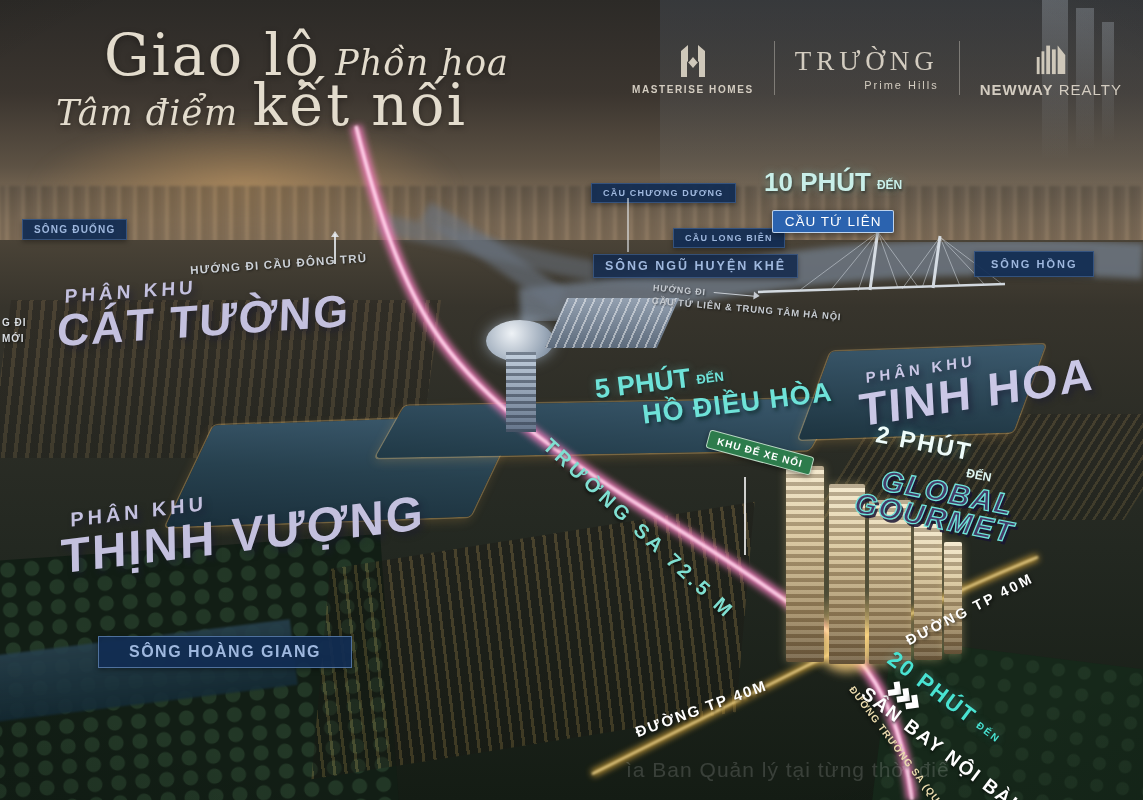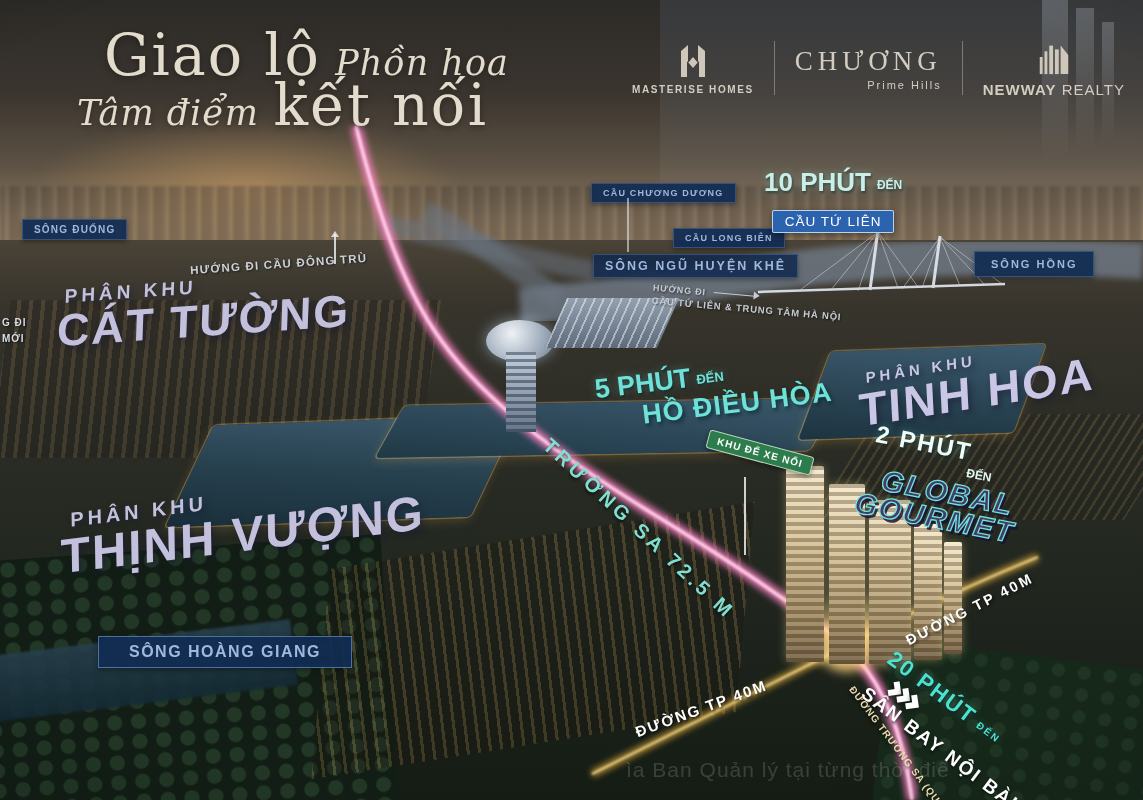--- a/index.html
+++ b/index.html
@@ -66,21 +66,21 @@
   .t2{left:829px;top:484px;width:36px;height:180px;}
   .t3{left:869px;top:500px;width:42px;height:164px;}
   .t4{left:914px;top:524px;width:28px;height:136px;}
   .t5{left:944px;top:542px;width:18px;height:112px;}
   .tower-glow{left:790px;top:590px;width:134px;height:88px;filter:blur(3px);
     background:radial-gradient(closest-side,rgba(255,214,130,.85),rgba(255,190,90,0));}
   .vignette{left:0;top:0;width:1143px;height:800px;pointer-events:none;
     background:radial-gradient(120% 100% at 50% 45%,rgba(0,0,0,0) 55%,rgba(5,8,8,.4) 100%);}
 
   
-  .title{left:56px;top:22px;color:#e3dccd;text-shadow:0 2px 6px rgba(0,0,0,.35);text-align:center;}
+  .title{left:56px;top:22px;color:#e3dccd;text-shadow:0 2px 6px rgba(0,0,0,.35);}
   .t-serif{font-family:"DejaVu Serif","Liberation Serif",serif;font-weight:400;font-size:57px;letter-spacing:2px;}
   .t-script{font-family:"DejaVu Serif","Liberation Serif",serif;font-style:italic;font-size:35px;letter-spacing:1px;}
   .t-line1{margin-left:48px;}
   .t-line1 .t-script{margin-left:10px;}
   .t-line2{margin-top:-16px;}
   .t-line2 .t-serif{margin-left:10px;}
   .brands{left:632px;top:38px;display:flex;align-items:center;gap:20px;color:#d3ccc0;}
   .brand{display:flex;flex-direction:column;align-items:center;}
   .brand-label{font-size:10px;font-weight:700;letter-spacing:1.6px;margin-top:6px;}
   .lum-name{font-family:"Liberation Serif",serif;font-size:27px;letter-spacing:5px;font-weight:400;}
@@ -277,21 +277,21 @@
 
   <div class="abs brands">
     <div class="brand">
       <svg width="30" height="36" viewBox="0 0 30 36">
         <path d="M3 35 V9 L10 3 V21 L15 15 L20 21 V3 L27 9 V35 H21 V19 L15 26 L9 19 V35 Z" fill="#cfc8ba"></path>
       </svg>
       <span class="brand-label">MASTERISE HOMES</span>
     </div>
     <div class="bdiv"></div>
     <div class="brand">
-      <span class="lum-name">CHƯƠNG</span>
+      <span class="lum-name">TRƯỜNG</span>
       <span class="lum-sub">Prime Hills</span>
     </div>
     <div class="bdiv"></div>
     <div class="brand">
       <svg width="34" height="38" viewBox="0 0 34 40">
         <g fill="#cfc8ba">
           <rect x="2" y="20" width="3" height="18"></rect>
             <rect x="7" y="14" width="3" height="24"></rect>
           <rect x="12" y="8" width="4" height="30"></rect>
             <rect x="18" y="12" width="4" height="26"></rect>

